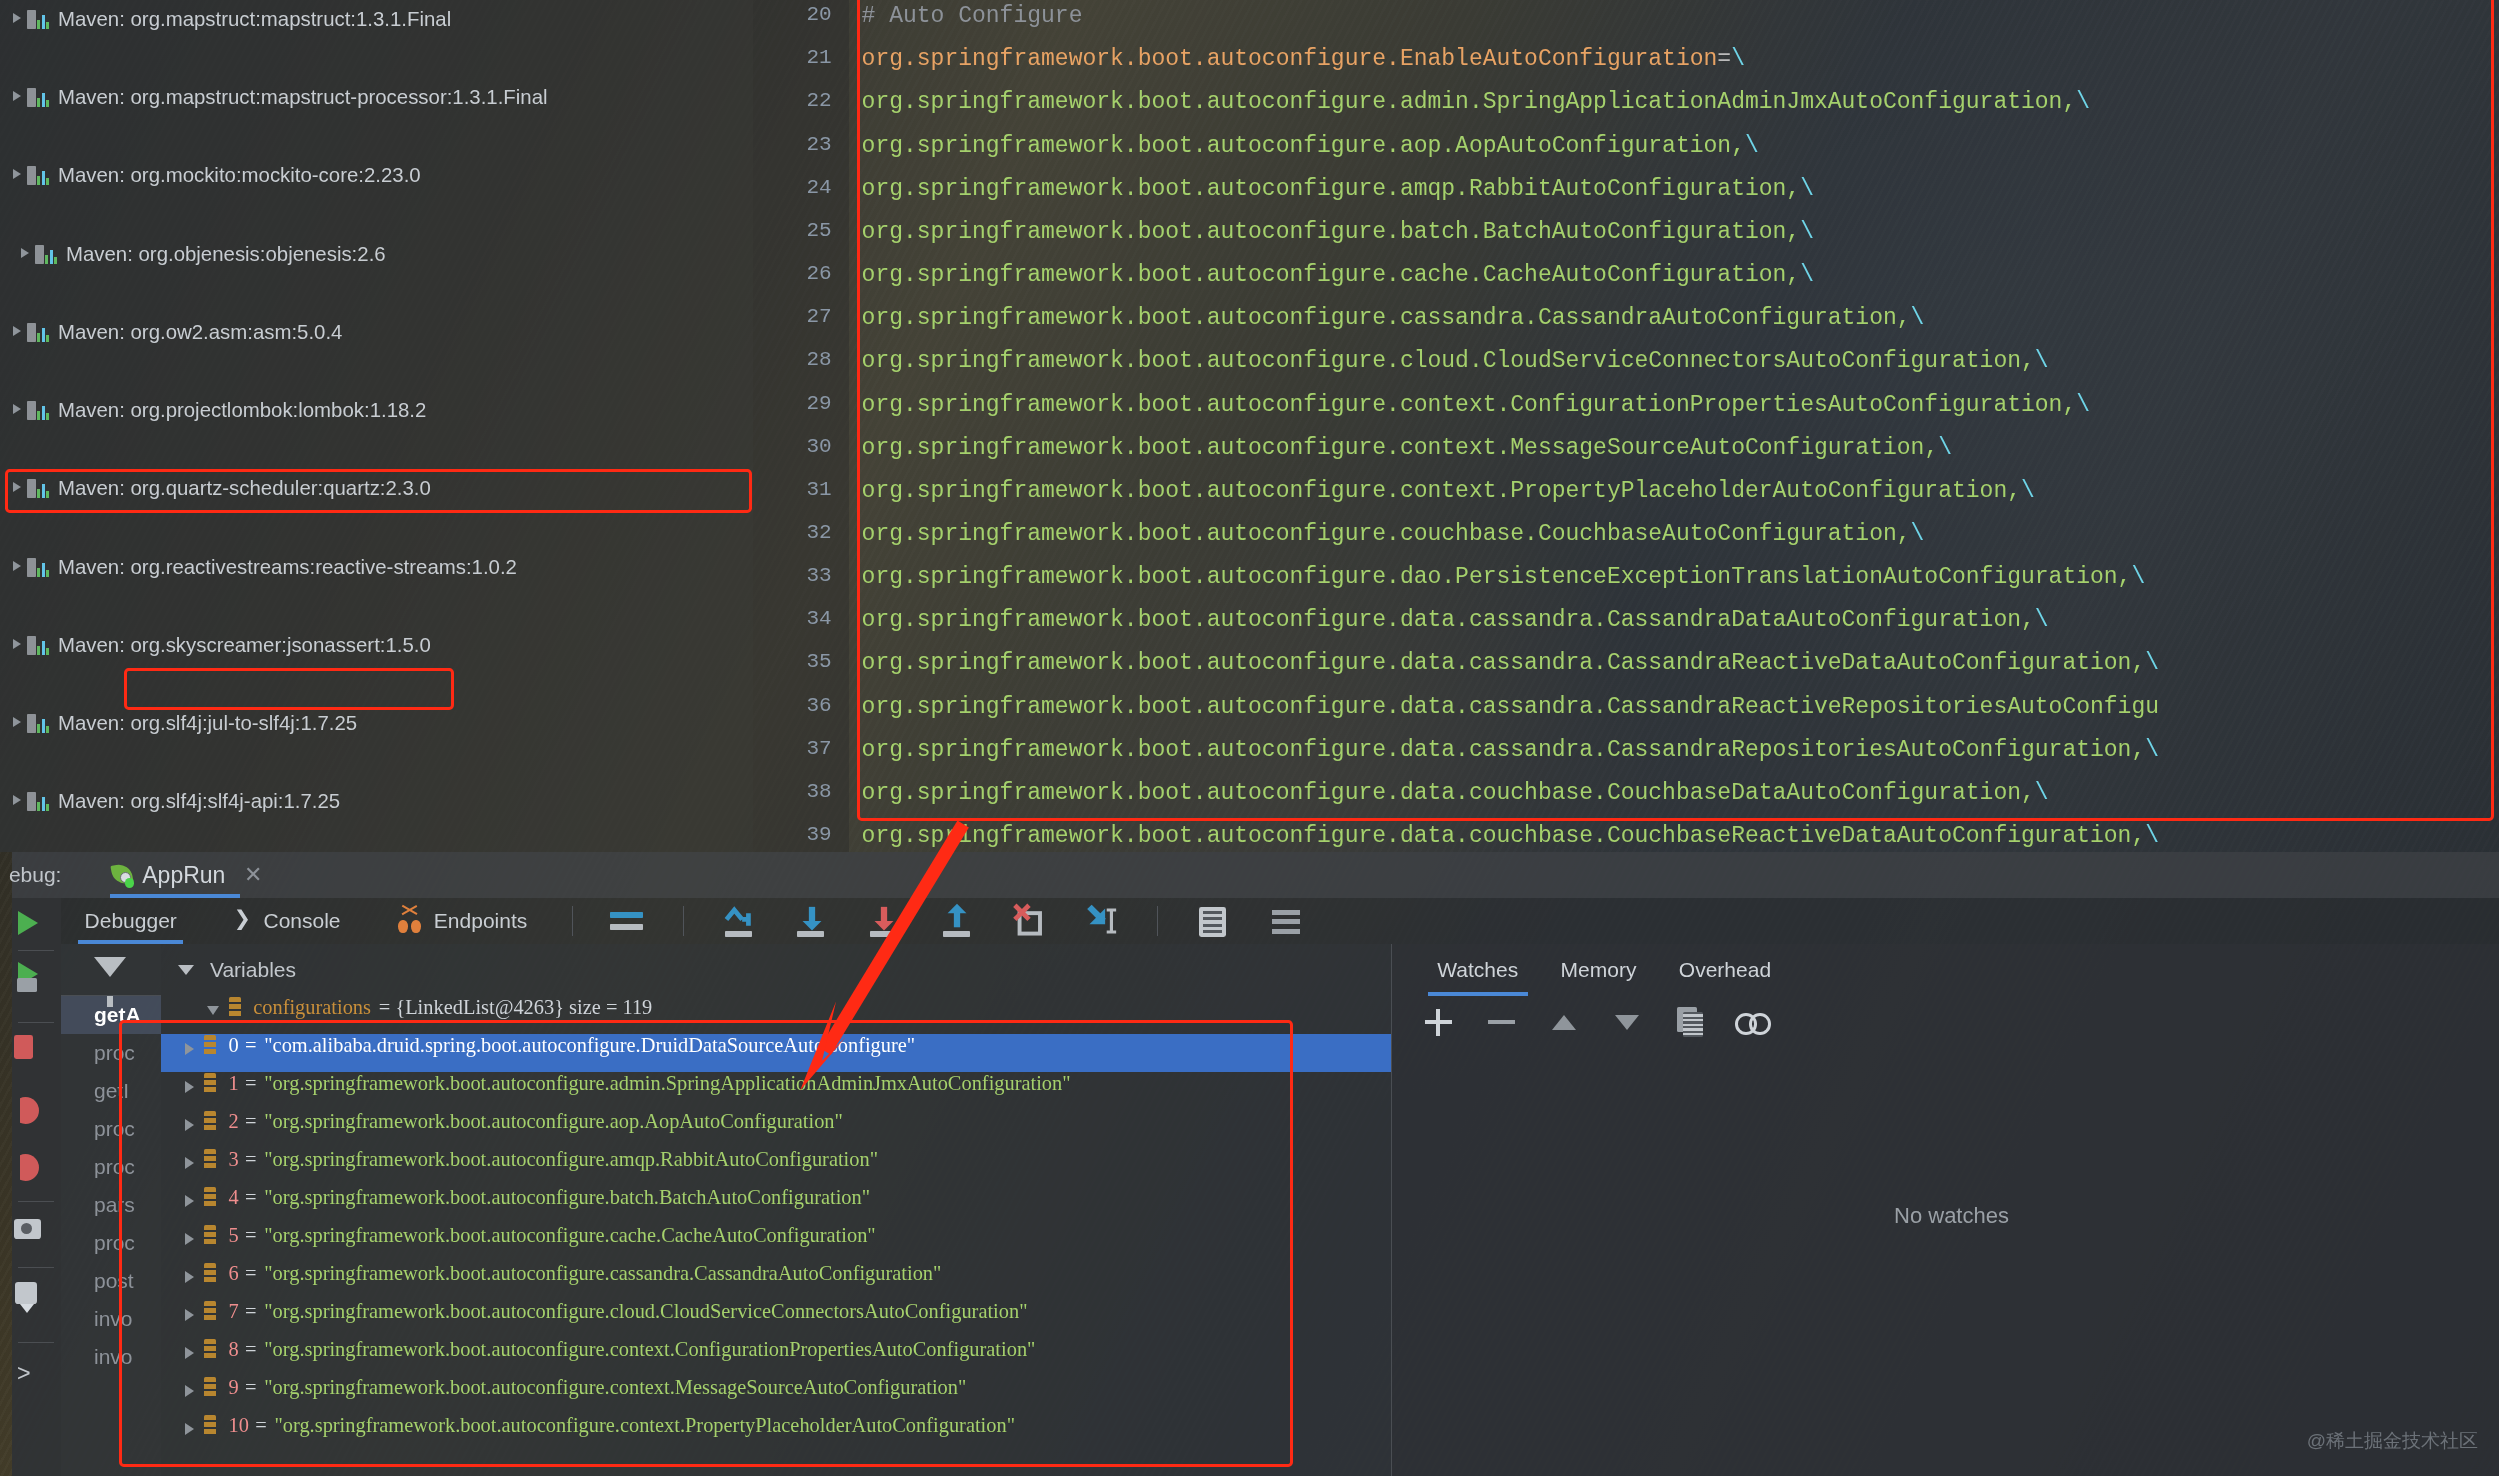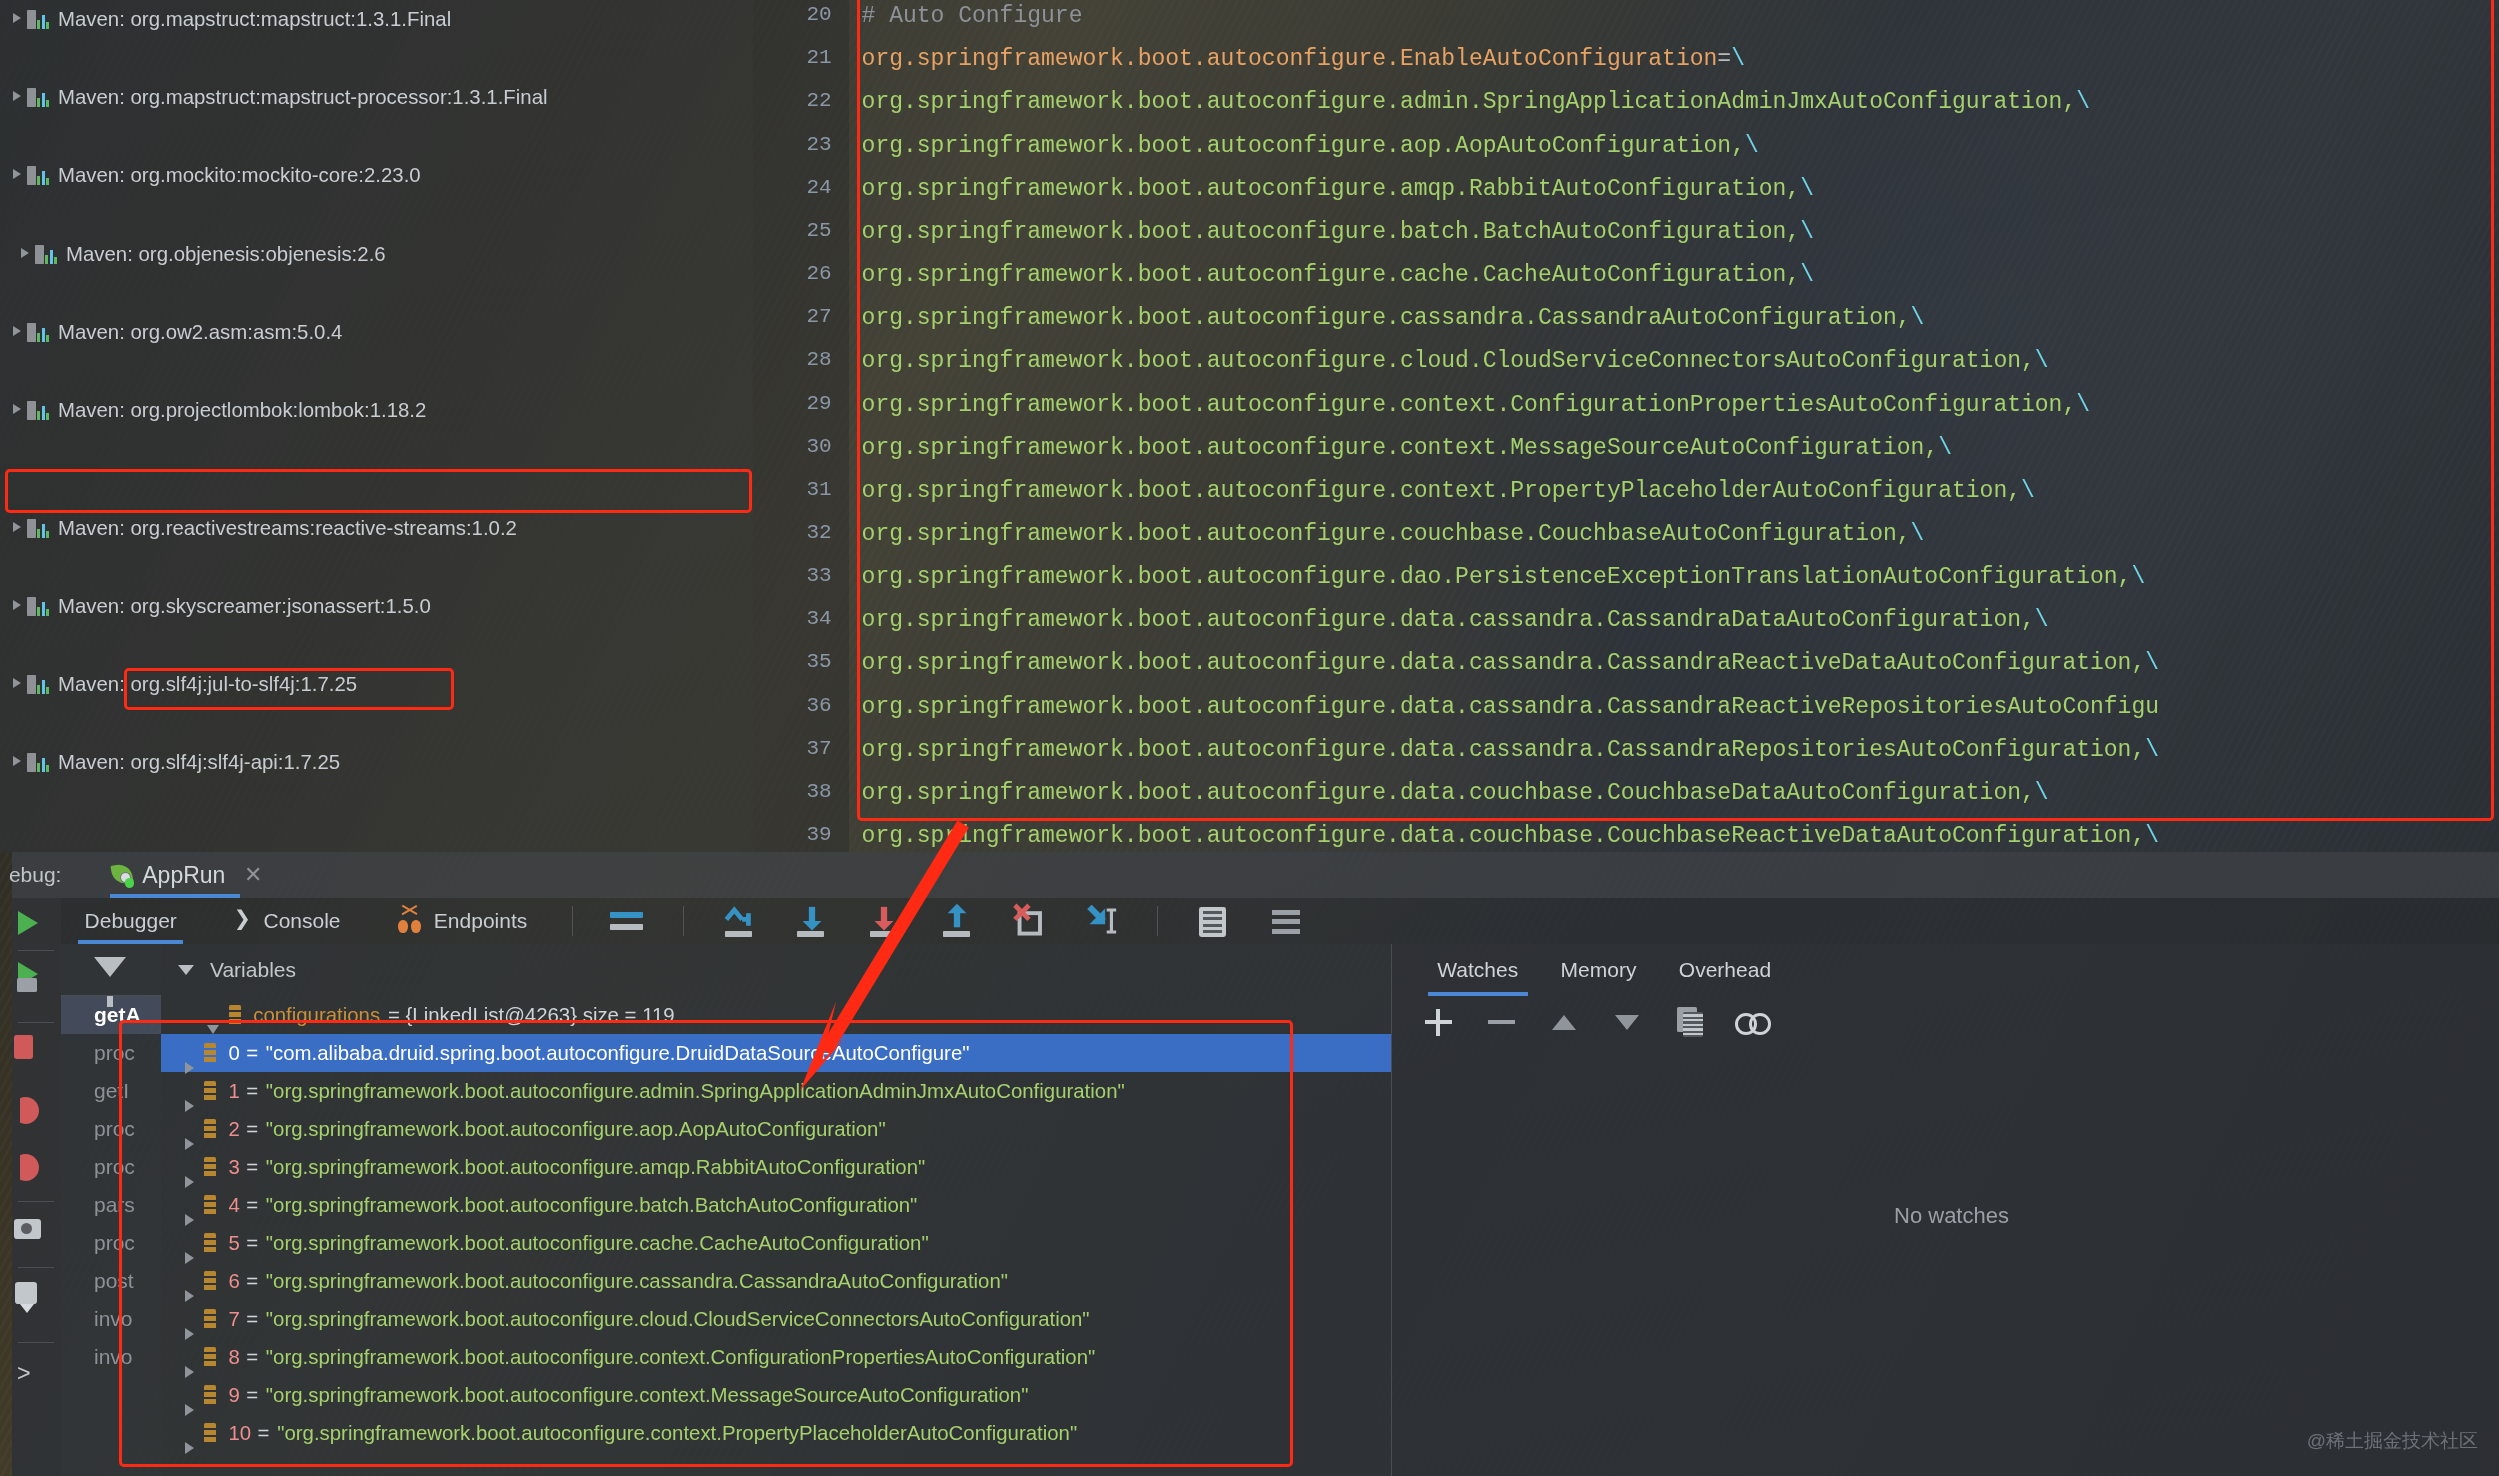--- a/index.html
+++ b/index.html
@@ -157,22 +157,22 @@
   .frame-row{ height:38px; line-height:38px; padding-left:33px; font-size:21px; color:#8d9299; white-space:nowrap;}
   .frame-row.active{ background:rgba(70,80,96,.85); color:#ffffff; font-weight:bold; }
 
   .vars-pane{
     position:absolute; left:149px; top:46px; width:1230px; height:534px;
     background:rgba(52,56,60,.45); overflow:hidden;
   }
   .vars-head{ height:52px; display:flex; align-items:center; gap:15.7px; padding-left:17.3px;
               font-size:21px; color:#c2c7cc; }
   .chev-d{ width:0;height:0; border-top:10.2px solid #b9bec3; border-left:8.6px solid transparent; border-right:8.6px solid transparent;}
-  .var-row{ height:38px; display:flex; align-items:center; white-space:nowrap; padding-left:17.3px;
-            font-size:20.4px; font-family:Liberation Sans, sans-serif; }
+  .var-row{ height:38px; display:flex; align-items:flex-start; white-space:nowrap; padding-left:17.3px;
+            font-size:20.4px; font-family:Liberation Serif, serif; }
   .var-row.root{ padding-left:42px; }
   .var-row.selected{ background:#3a6ec4; }
   .vr-arrow{ width:23.5px; flex:0 0 23.5px; position:relative;}
   .vr-arrow.closed:before{ content:""; position:absolute; left:7px; top:8.6px;
     border-left:9.4px solid #8f959b; border-top:6.3px solid transparent; border-bottom:6.3px solid transparent;}
   .vr-arrow.open:before{ content:""; position:absolute; left:3.9px; top:10.2px;
     border-top:9.4px solid #8f959b; border-left:6.3px solid transparent; border-right:6.3px solid transparent;}
   .vr-icon{ width:17.3px; height:22px; flex:0 0 17.3px; margin-right:9.4px; position:relative;}
   .vr-icon:before{ content:""; position:absolute; left:2.4px; top:0.8px; width:11.8px; height:20.4px;
     background:repeating-linear-gradient(#b8862f 0 4.7px, transparent 4.7px 7px); border-radius:1.6px;}
@@ -278,20 +278,30 @@
         </div>
         <div class="tree-row" style="padding-left: 0px; top: 196px;">
           <span class="arrow closed"></span>
           <span class="ic ic-maven">
             <span class="bk"></span>
             <span class="b1"></span>
             <span class="b2"></span>
             <span class="b3"></span>
           </span>
           <span>Maven: org.projectlombok:lombok:1.18.2</span>
+        </div>
+        <div class="tree-row" style="padding-left: 0px; top: 235px;">
+          <span class="arrow closed"></span>
+          <span class="ic ic-maven">
+            <span class="bk"></span>
+            <span class="b1"></span>
+            <span class="b2"></span>
+            <span class="b3"></span>
+          </span>
+          <span>Maven: org.quartz-scheduler:quartz:2.3.0</span>
         </div>
         <div class="tree-row" style="padding-left: 0px; top: 275px;">
           <span class="arrow closed"></span>
           <span class="ic ic-maven">
             <span class="bk"></span>
             <span class="b1"></span>
             <span class="b2"></span>
             <span class="b3"></span>
           </span>
           <span>Maven: org.reactivestreams:reactive-streams:1.0.2</span>

